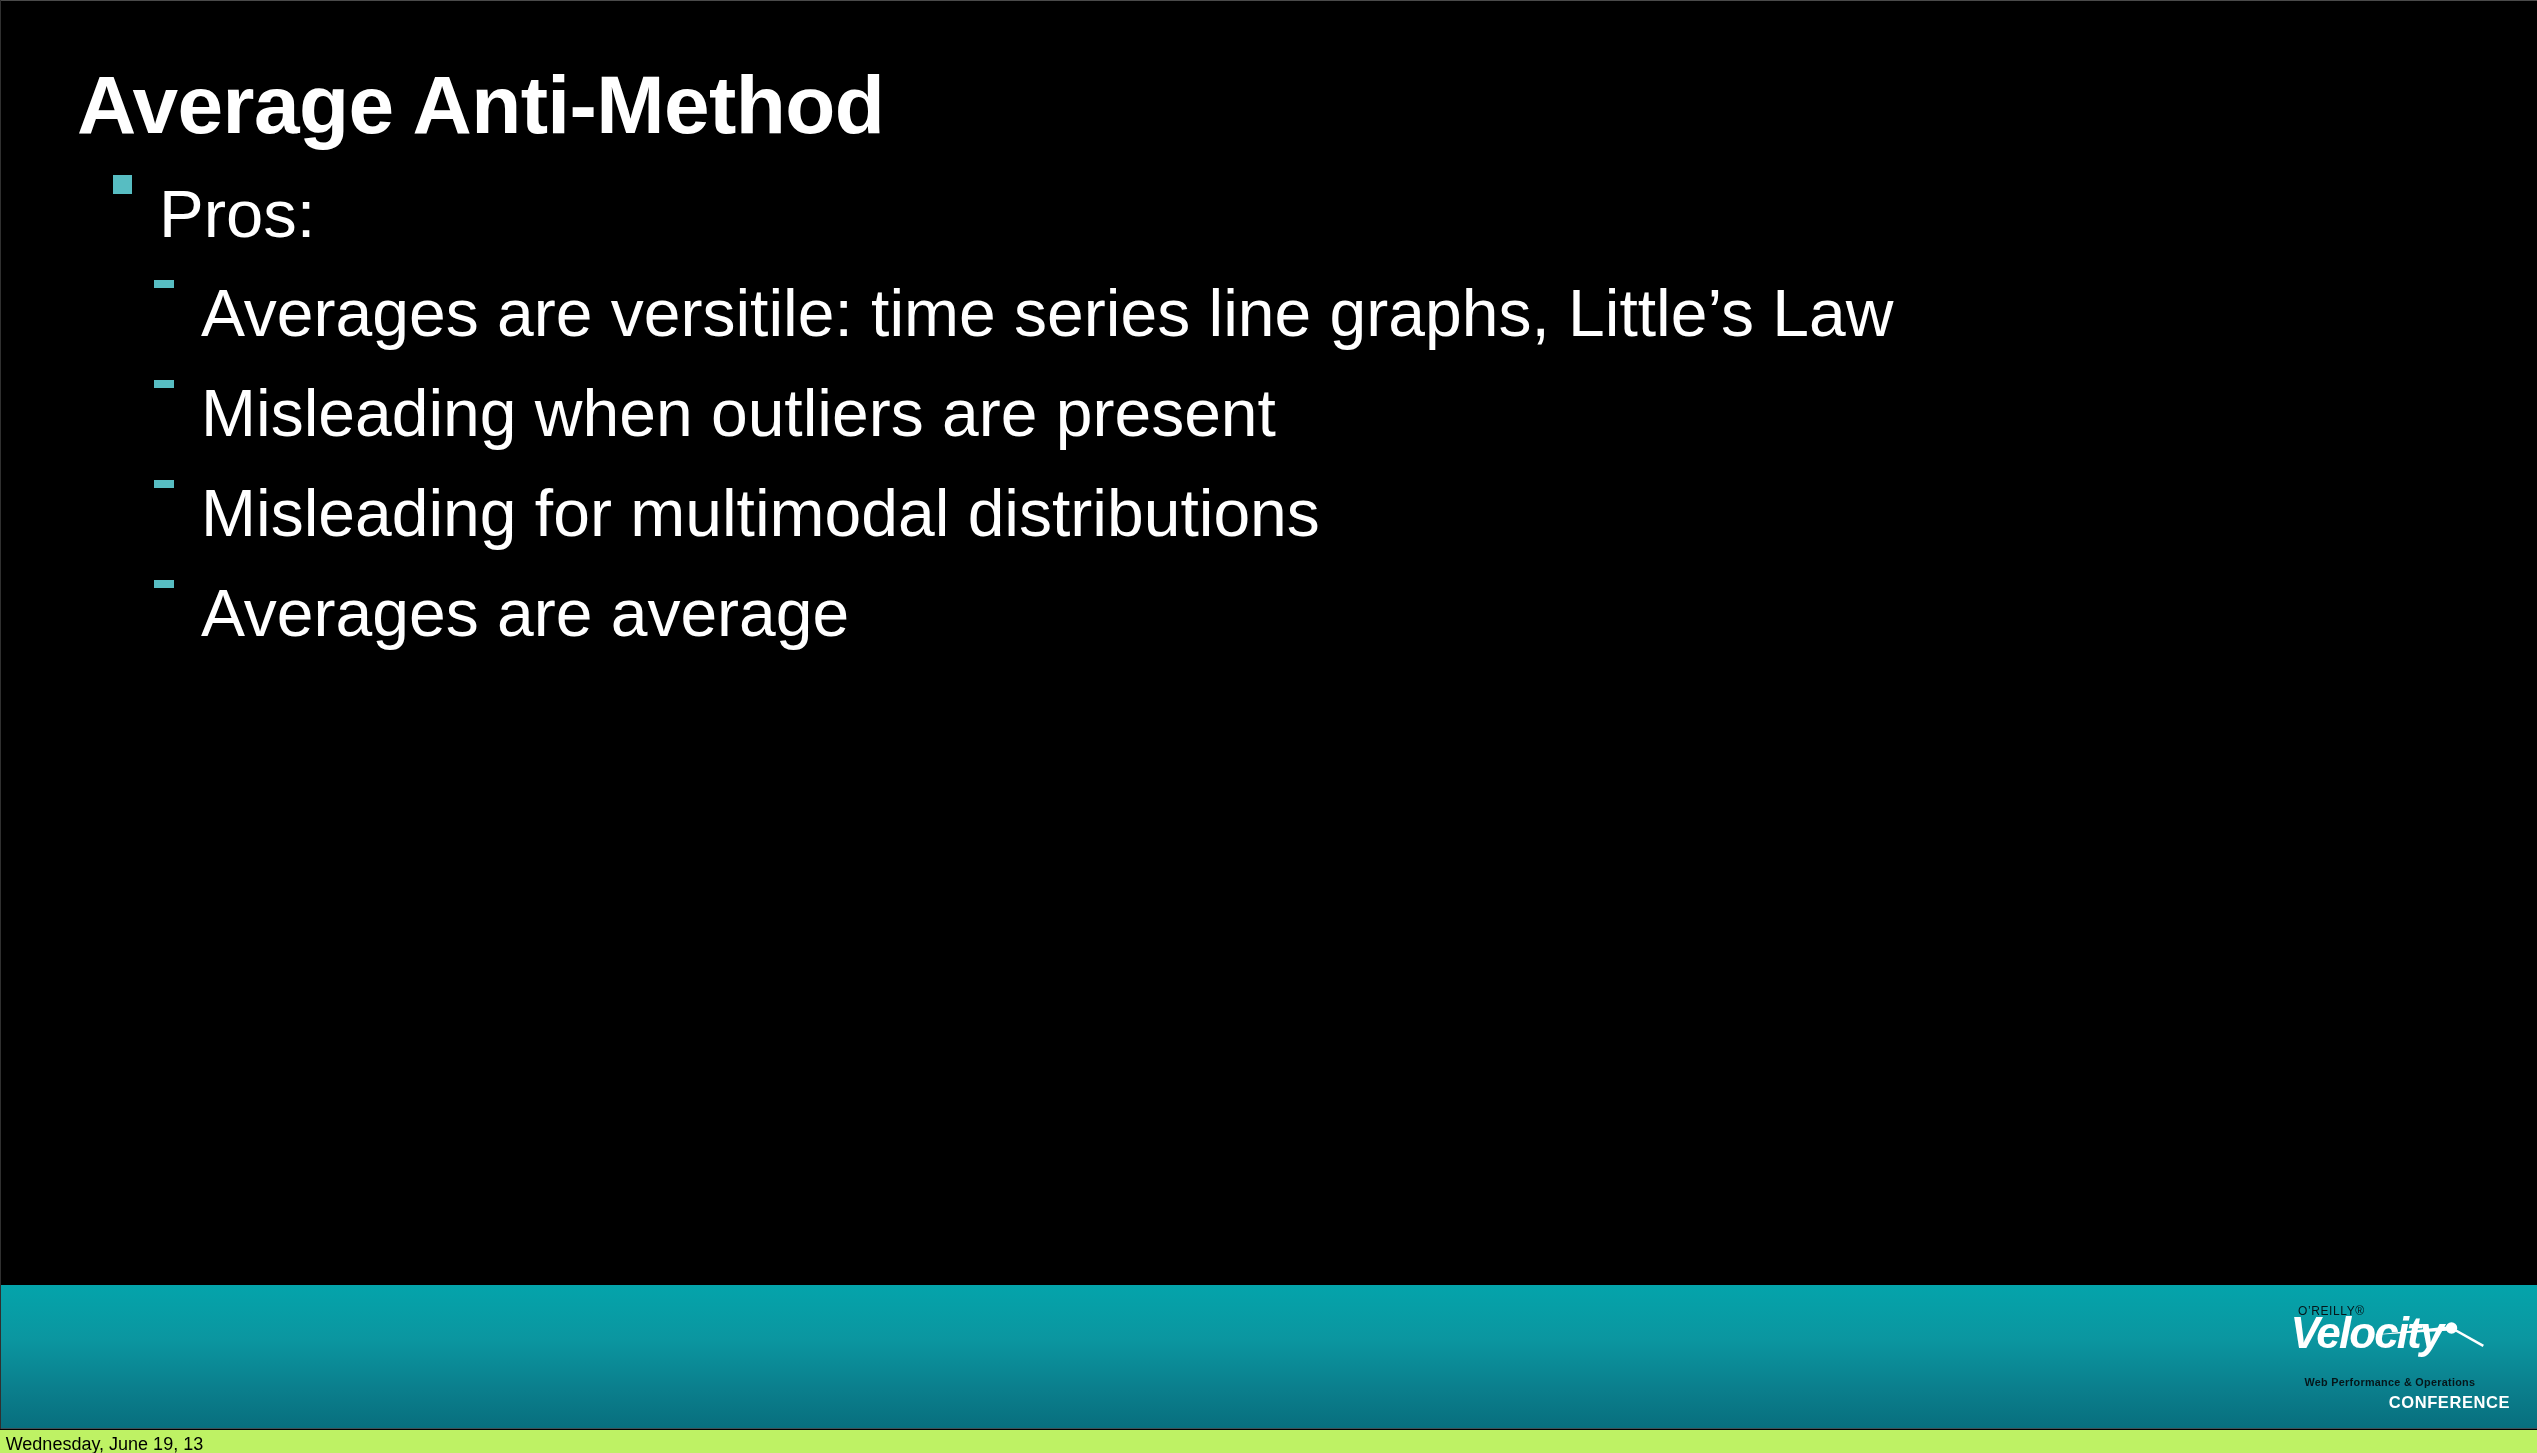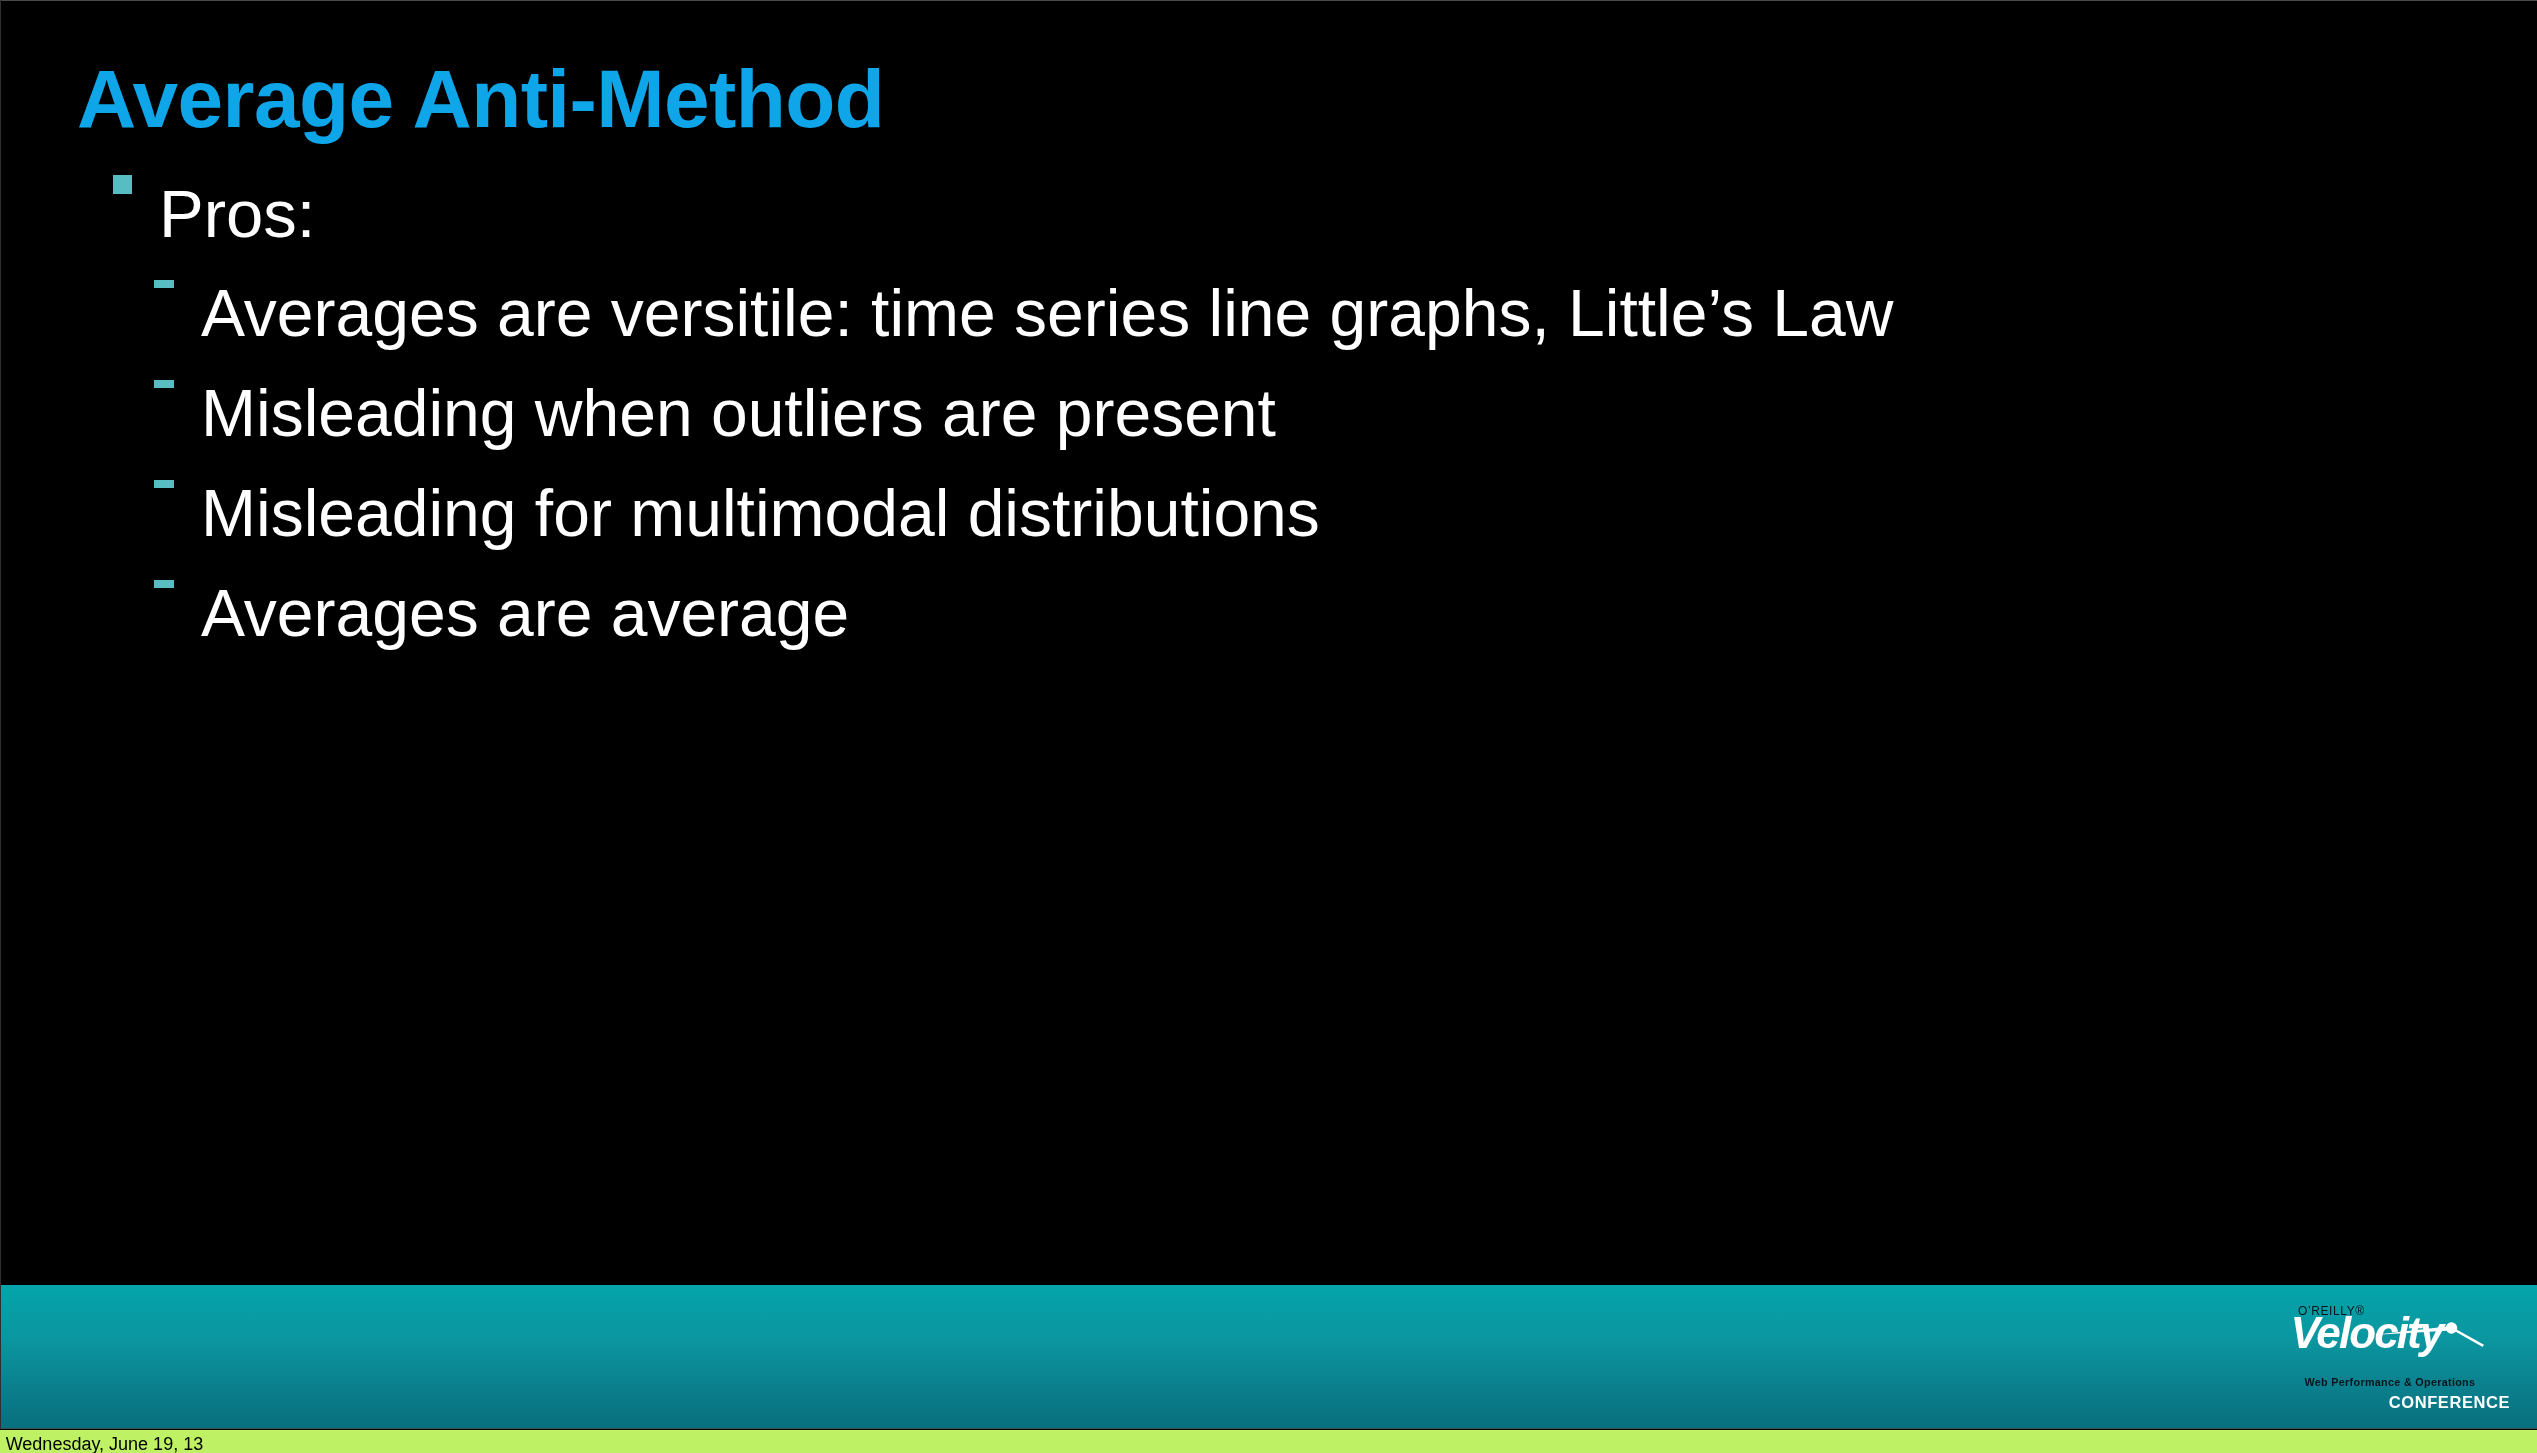--- a/index.html
+++ b/index.html
@@ -20,26 +20,26 @@
     background: #4a4a4a; z-index: 5;
   }
   .edge-left {
     position: absolute; top: 0; left: 0; bottom: 25px; width: 1.3px;
     background: #303030; z-index: 5;
   }
 
   .slide-title {
     position: absolute;
     left: 77px;
-    top: 52px;
+    top: 58px;
     margin: 0;
     font-size: 82px;
     font-weight: bold;
     letter-spacing: -0.6px;
-    color: #0ea5e9;
+    color: #ffffff;
     white-space: nowrap;
   }
 
   .bullets {
     position: absolute;
     left: 77px;
     top: 175px;
     width: 2232px;
   }
   .bullet-row {

